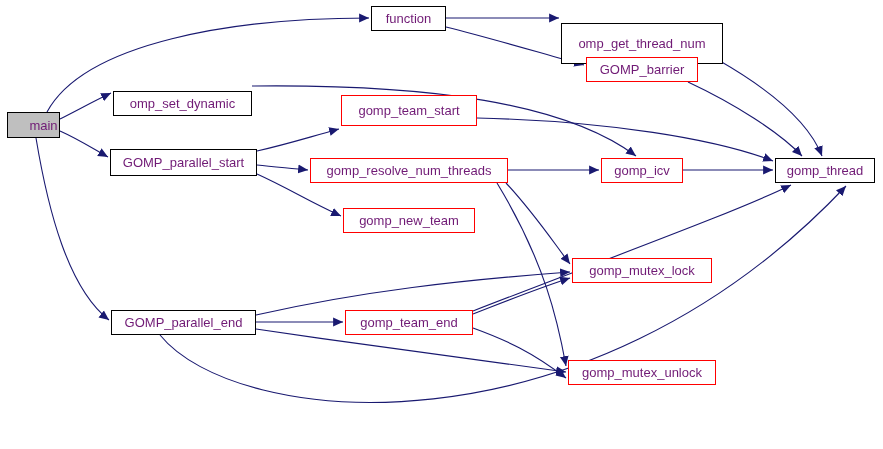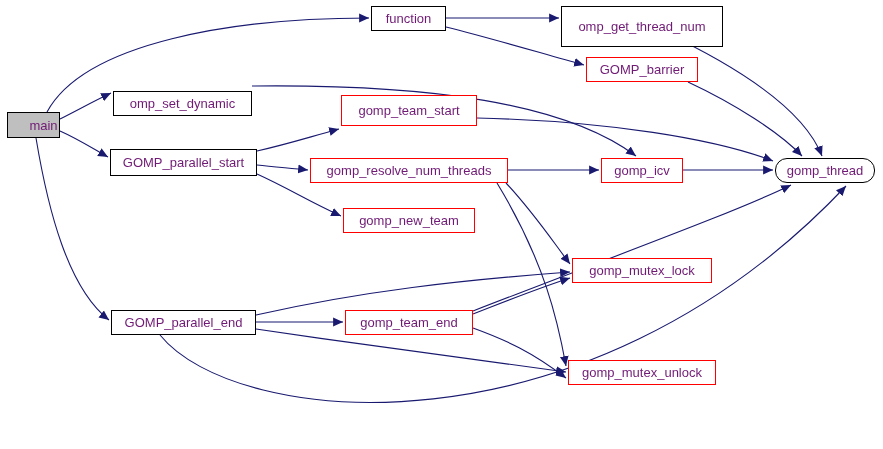--- a/index.html
+++ b/index.html
@@ -52,27 +52,27 @@
         <path d="M256,329 C358,344 458,358 566,372" class="edge" marker-end="url(#arrow)" data-interactable="false"></path>
         <path d="M473,314 C509,300 536,289 570,278" class="edge" marker-end="url(#arrow)" data-interactable="false"></path>
         <path d="M473,328 C506,340 532,352 566,378" class="edge" marker-end="url(#arrow)" data-interactable="false"></path>
         <path d="M473,311 C625,252 738,211 791,185" class="edge" marker-end="url(#arrow)" data-interactable="false"></path>
         <path d="M160,335 C235,428 585,462 846,186" class="edge" marker-end="url(#arrow)" data-interactable="false"></path>
       </g>
   </svg>
   <div id="nodes-layer" data-interactable="false">
       <div class="node current" data-interactable="false" style="left: 7px; top: 112px; width: 53px; height: 26px;">main</div>
       <div class="node default" data-interactable="true" style="left: 371px; top: 6px; width: 75px; height: 25px;">function</div>
-      <div class="node default" data-interactable="true" style="left: 561px; top: 6px; width: 162px; height: 41px;">omp_get_thread_num</div>
+      <div class="node default" data-interactable="true" style="left: 561px; top: 23px; width: 162px; height: 41px;">omp_get_thread_num</div>
       <div class="node truncated" data-interactable="true" style="left: 586px; top: 57px; width: 112px; height: 25px;">GOMP_barrier</div>
       <div class="node default" data-interactable="true" style="left: 113px; top: 75px; width: 139px; height: 25px; margin-top: 16px;">omp_set_dynamic</div>
       <div class="node truncated" data-interactable="true" style="left: 341px; top: 95px; width: 136px; height: 31px;">gomp_team_start</div>
       <div class="node default" data-interactable="true" style="left: 110px; top: 149px; width: 147px; height: 27px;">GOMP_parallel_start</div>
       <div class="node truncated" data-interactable="true" style="left: 310px; top: 158px; width: 198px; height: 25px;">gomp_resolve_num_threads</div>
       <div class="node truncated" data-interactable="true" style="left: 601px; top: 158px; width: 82px; height: 25px;">gomp_icv</div>
-      <div class="node default" data-interactable="true" style="left: 775px; top: 158px; width: 100px; height: 25px; border-radius: 12px;">gomp_thread</div>
+      <div class="node default" data-interactable="true" style="left: 775px; top: 158px; width: 100px; height: 25px;">gomp_thread</div>
       <div class="node truncated" data-interactable="true" style="left: 343px; top: 208px; width: 132px; height: 25px;">gomp_new_team</div>
       <div class="node truncated" data-interactable="true" style="left: 572px; top: 258px; width: 140px; height: 25px;">gomp_mutex_lock</div>
       <div class="node default" data-interactable="true" style="left: 111px; top: 310px; width: 145px; height: 25px;">GOMP_parallel_end</div>
       <div class="node truncated" data-interactable="true" style="left: 345px; top: 310px; width: 128px; height: 25px;">gomp_team_end</div>
       <div class="node truncated" data-interactable="true" style="left: 568px; top: 360px; width: 148px; height: 25px;">gomp_mutex_unlock</div>
     </div>
 </div>
 
 </body></html>

